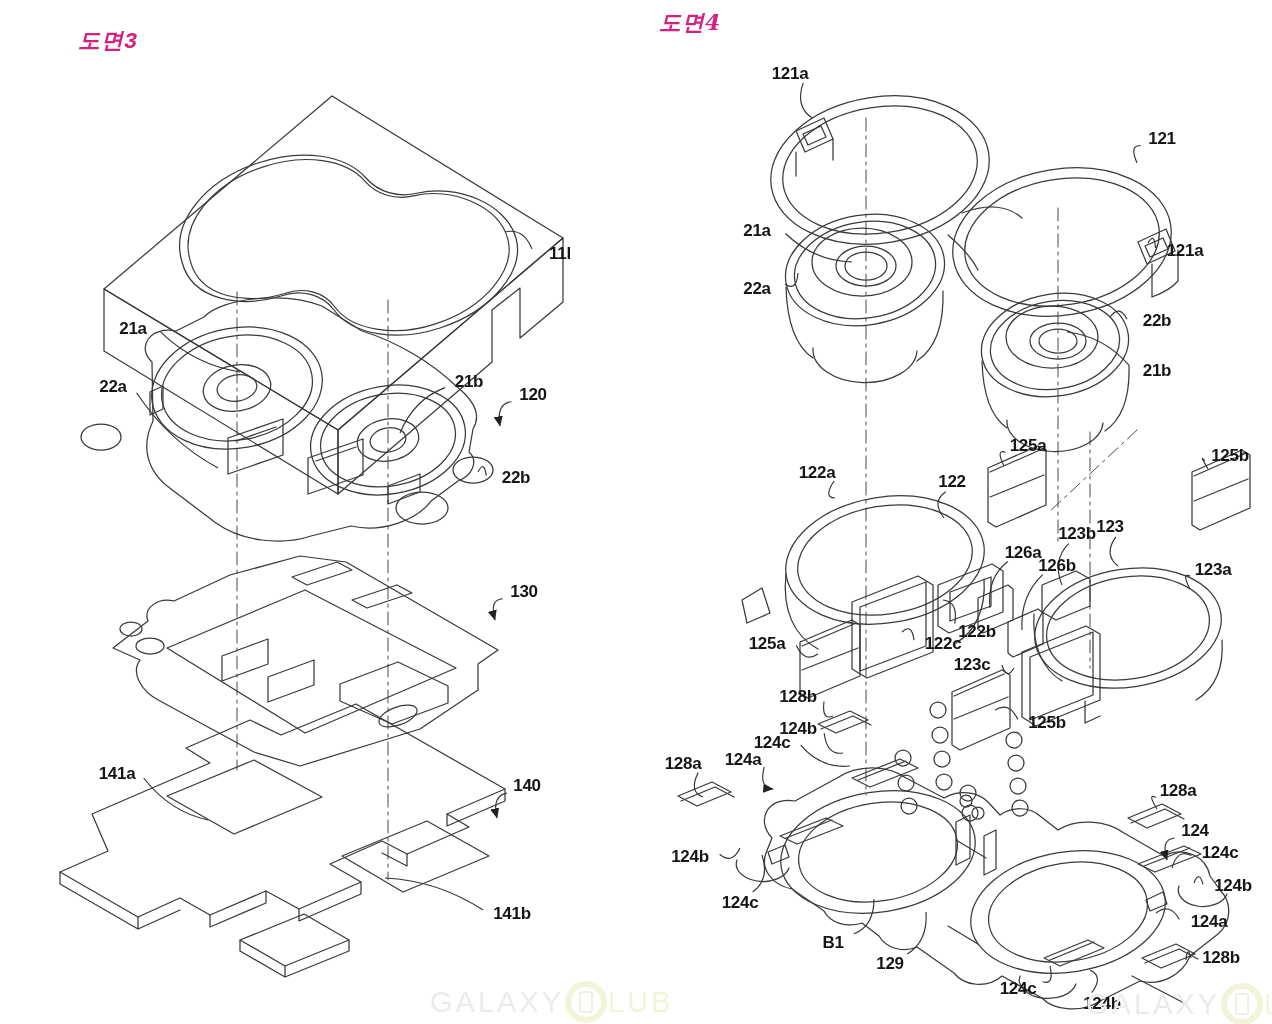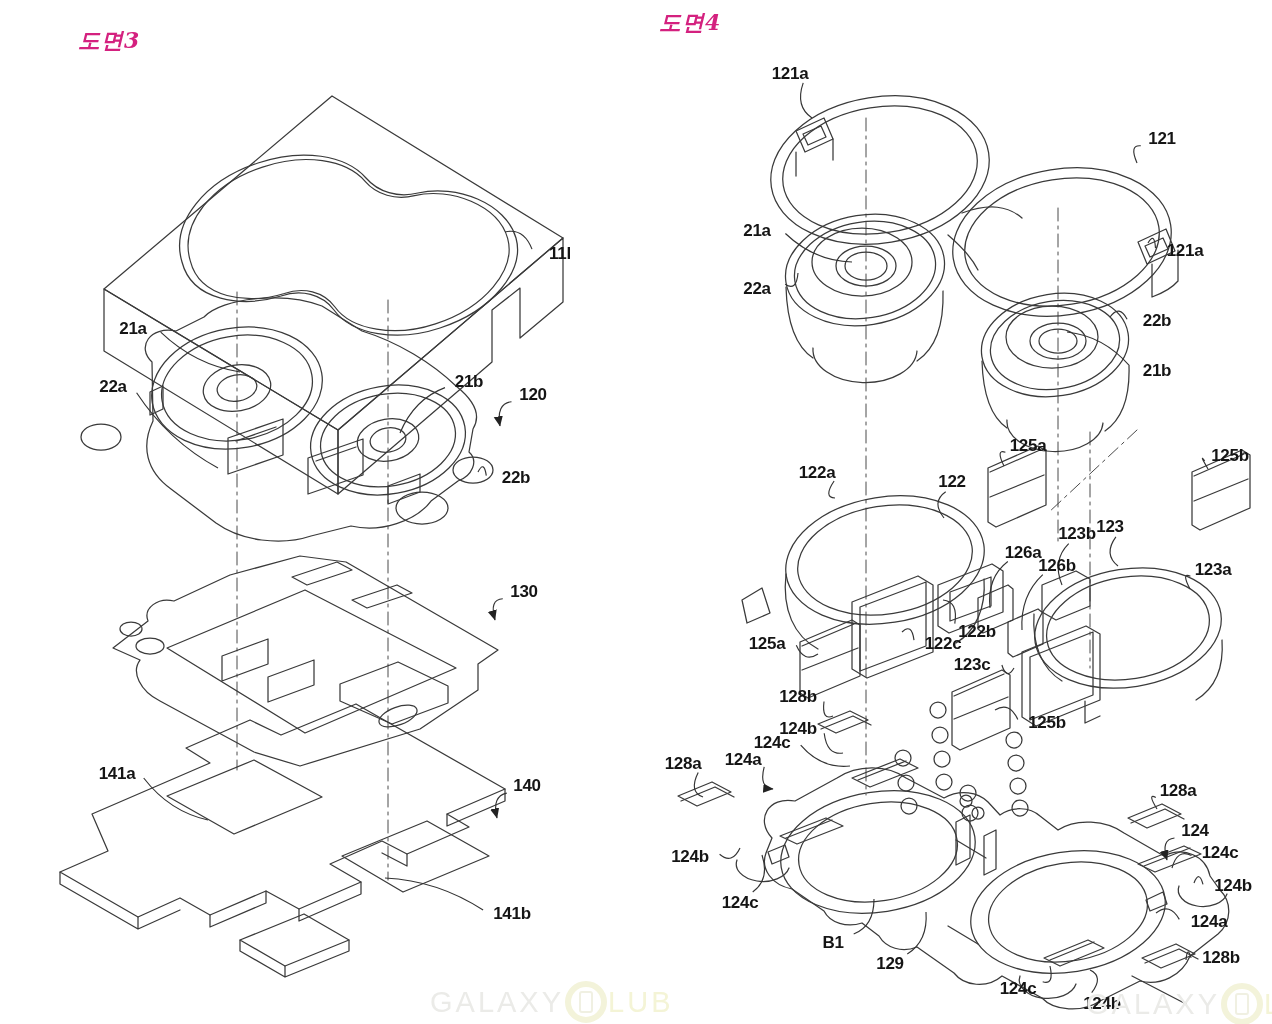--- a/index.html
+++ b/index.html
@@ -1,20 +1,20 @@
 <!DOCTYPE html>
 <html><head>
 <meta charset="utf-8">
 <style>
   html,body{margin:0;padding:0;background:#fff;}
   .page{position:relative;width:1272px;height:1024px;background:#ffffff;overflow:hidden;
         font-family:"Liberation Sans",sans-serif;}
   .fig-title{position:absolute;font-family:"DejaVu Serif","Liberation Serif",serif;
              font-style:italic;font-weight:bold;font-size:22px;color:#d4217f;letter-spacing:1px;}
-  .title-fig3{left:78px;top:26px;}
+  .title-fig3{left:78px;top:26px;font-family:Liberation Mono, monospace;}
   .title-fig4{left:659px;top:8px;}
   svg.canvas{position:absolute;left:0;top:0;}
   .ln{fill:none;stroke:#3a3a3a;stroke-width:1.25;stroke-linejoin:round;stroke-linecap:round;}
   .cl{fill:none;stroke:#4a4a4a;stroke-width:1;stroke-dasharray:13 5 3 5;}
   .leader{fill:none;stroke:#333;stroke-width:1.15;}
   .part-label{text-anchor:middle;font-family:"Liberation Sans",sans-serif;
               font-weight:700;font-size:17px;fill:#151515;letter-spacing:-0.3px;}
   .wm{position:absolute;display:flex;align-items:center;font-weight:normal;font-size:29px;
       letter-spacing:3px;user-select:none;}
   .wm-left{left:430px;top:981px;}

